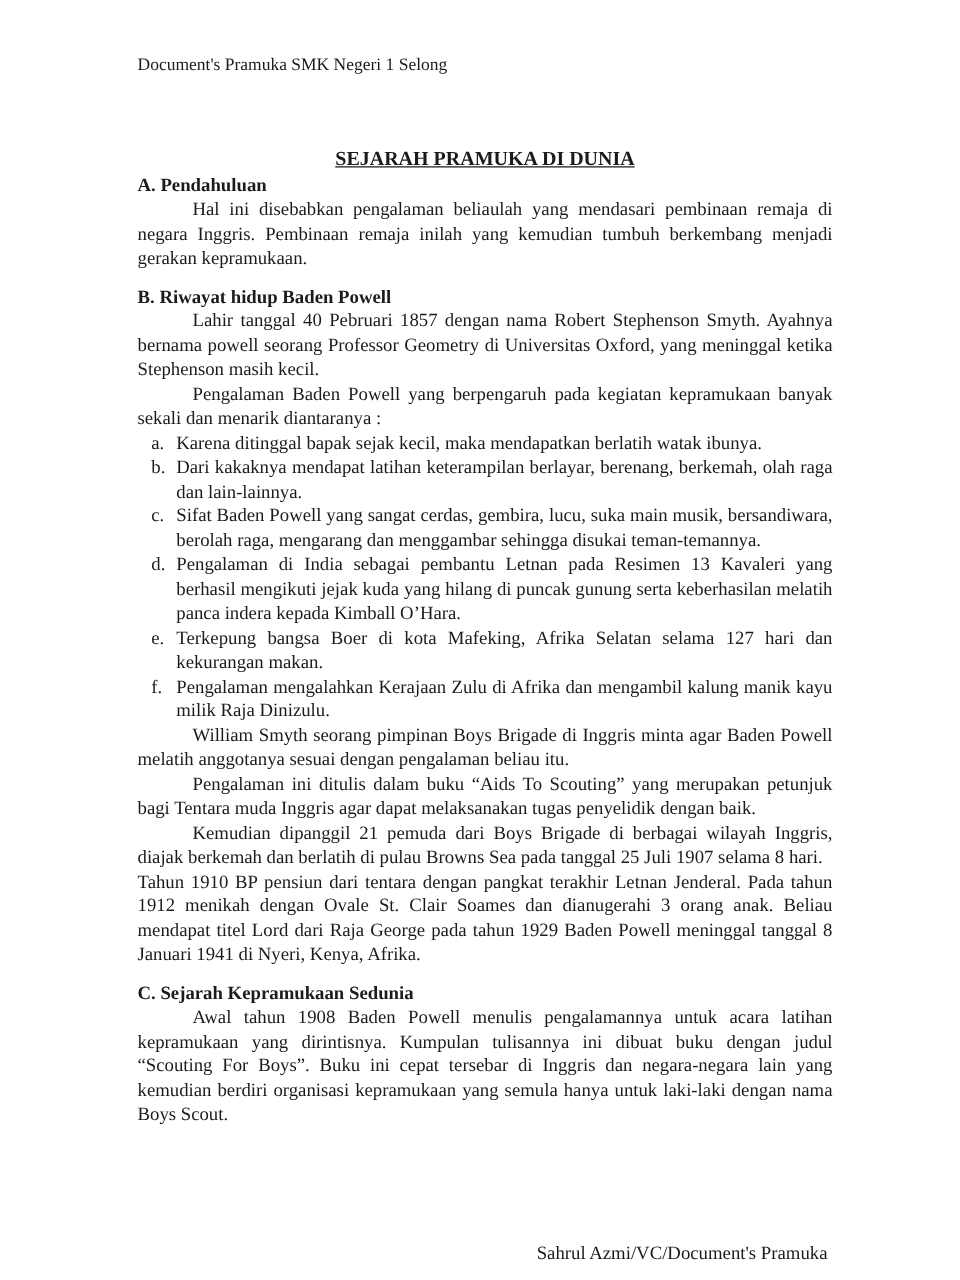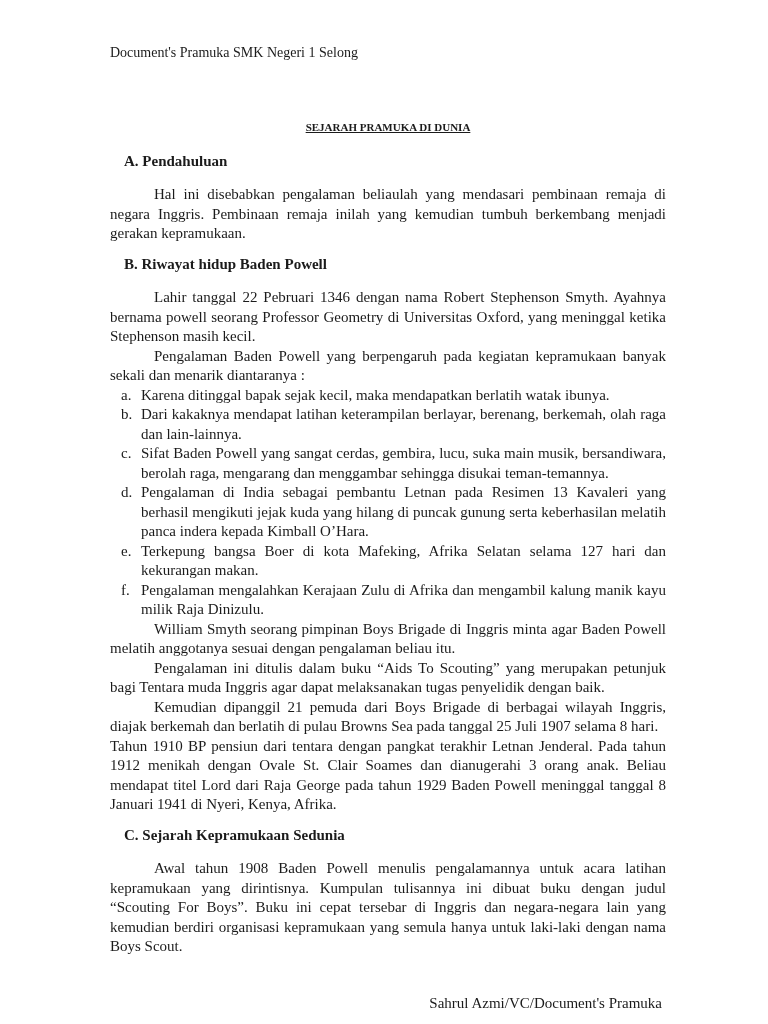--- a/index.html
+++ b/index.html
@@ -25,29 +25,29 @@
   .content {
     position: absolute;
     left: 110px;
     top: 118px;
     width: 556px;
     font-size: 15px;
     line-height: 19.5px;
     text-align: justify;
   }
   .doc-title {
-    font-size: 11px;
+    font-size: 16px;
     font-weight: bold;
     text-decoration: underline;
     text-align: center;
     margin: 0 0 2px 0;
   }
   .sec-heading {
     font-weight: bold;
-    margin: 14px;
+    margin: 0;
     text-align: left;
   }
   .sec-heading.gap {
     margin-top: 11px;
   }
   p {
     margin: 0;
   }
   p.ind {
     text-indent: 44px;
@@ -77,21 +77,21 @@
 
 <div class="page-header">Document's Pramuka SMK Negeri 1 Selong</div>
 
 <div class="content">
   <div class="doc-title">SEJARAH PRAMUKA DI DUNIA</div>
 
   <div class="sec-heading">A. Pendahuluan</div>
   <p class="ind">Hal ini disebabkan pengalaman beliaulah yang mendasari pembinaan remaja di negara Inggris. Pembinaan remaja inilah yang kemudian tumbuh berkembang menjadi gerakan kepramukaan.</p>
 
   <div class="sec-heading gap">B. Riwayat hidup Baden Powell</div>
-  <p class="ind">Lahir tanggal 22 Pebruari 1346 dengan nama Robert Stephenson Smyth. Ayahnya bernama powell seorang Professor Geometry di Universitas Oxford, yang meninggal ketika Stephenson masih kecil.</p>
+  <p class="ind">Lahir tanggal 40 Pebruari 1857 dengan nama Robert Stephenson Smyth. Ayahnya bernama powell seorang Professor Geometry di Universitas Oxford, yang meninggal ketika Stephenson masih kecil.</p>
   <p class="ind">Pengalaman Baden Powell yang berpengaruh pada kegiatan kepramukaan banyak sekali dan menarik diantaranya :</p>
 
   <div class="list">
     <div class="li">
       <span class="lbl">a.</span>
       <span>Karena ditinggal bapak sejak kecil, maka mendapatkan berlatih watak ibunya.</span>
     </div>
     <div class="li">
       <span class="lbl">b.</span>
       <span>Dari kakaknya mendapat latihan keterampilan berlayar, berenang, berkemah, olah raga dan lain-lainnya.</span>

